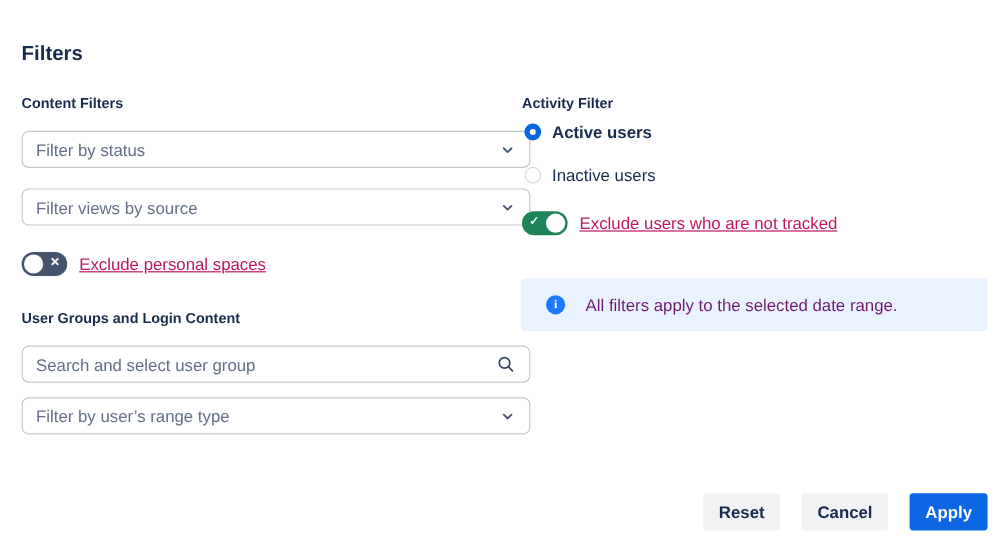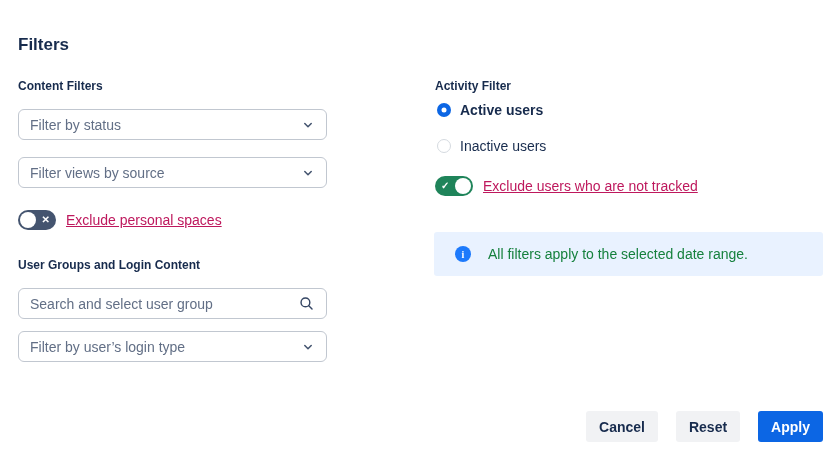--- a/index.html
+++ b/index.html
@@ -17,21 +17,21 @@
     position: absolute; left: 18px; top: 27px;
     font-size: 17px; font-weight: 700; color: #172B4D;
   }
   .section-label {
     position: absolute;
     font-size: 12px; font-weight: 700; color: #172B4D;
   }
 
   
   .field {
-    position: absolute; left: 18px; width: 309px; height: 31px;
+    position: absolute; left: 18px; width: 424px; height: 31px;
     border: 1px solid #C1C7D0; border-radius: 6px; background: #fff;
     display: flex; align-items: center; padding: 0 11px;
     cursor: pointer;
   }
   .field .ph { flex: 1; font-size: 14px; color: #626F86; }
   .field .icon-right { display: flex; align-items: center; }
 
   
   .toggle-row { position: absolute; display: flex; align-items: center; gap: 10px; }
   .toggle {
@@ -73,21 +73,21 @@
     position: absolute; left: 434px; top: 224px; width: 389px; height: 44px;
     background: #E9F2FF; border-radius: 3px;
     display: flex; align-items: center; padding: 0 16px 0 21px; gap: 17px;
   }
   .info-icon {
     width: 16px; height: 16px; border-radius: 50%; background: #1D7AFC;
     color: #ffffff; font-size: 10px; font-weight: 700;
     display: flex; align-items: center; justify-content: center;
     font-family: "Liberation Serif", serif; flex: 0 0 auto;
   }
-  .banner-text { font-size: 14px; color: #15803d; }
+  .banner-text { font-size: 14px; color: #701a75; }
 
   
   .footer {
     position: absolute; top: 403px; right: 16px;
     display: flex; gap: 18px; align-items: center;
   }
   .btn {
     height: 31px; padding: 0 13px; border: none; border-radius: 3px;
     font-family: "Liberation Sans", sans-serif;
     font-size: 14px; font-weight: 600; cursor: pointer;
@@ -139,21 +139,21 @@
     <span class="ph">Search and select user group</span>
     <span class="icon-right">
       <svg width="17" height="17" viewBox="0 0 24 24">
         <circle cx="10.5" cy="10.5" r="6.2" fill="none" stroke="#344563" stroke-width="2"></circle>
         <path d="M15.2 15.2l4.6 4.6" fill="none" stroke="#344563" stroke-width="2" stroke-linecap="round"></path>
       </svg>
     </span>
   </div>
 
   <div class="field" style="top:323px;">
-    <span class="ph">Filter by user’s login type</span>
+    <span class="ph">Filter by user’s range type</span>
     <span class="icon-right">
       <svg width="14" height="14" viewBox="0 0 24 24">
         <path d="M6.5 9.5l5.5 5.5 5.5-5.5" fill="none" stroke="#44546F" stroke-width="2.6" stroke-linecap="round" stroke-linejoin="round"></path>
       </svg>
     </span>
   </div>
 
   <div class="section-label" style="left:435px; top:71px;">Activity Filter</div>
 
   <div class="radio-row" style="top:94px;font-weight:bold;">
@@ -175,18 +175,18 @@
     </span>
     <span class="toggle-label">Exclude users who are not tracked</span>
   </div>
 
   <div class="banner">
     <span class="info-icon">i</span>
     <span class="banner-text">All filters apply to the selected date range.</span>
   </div>
 
   <div class="footer">
+    <button class="btn subtle">Reset</button>
     <button class="btn subtle">Cancel</button>
-    <button class="btn subtle">Reset</button>
     <button class="btn primary">Apply</button>
   </div>
 
 </div>
 
 </body></html>

